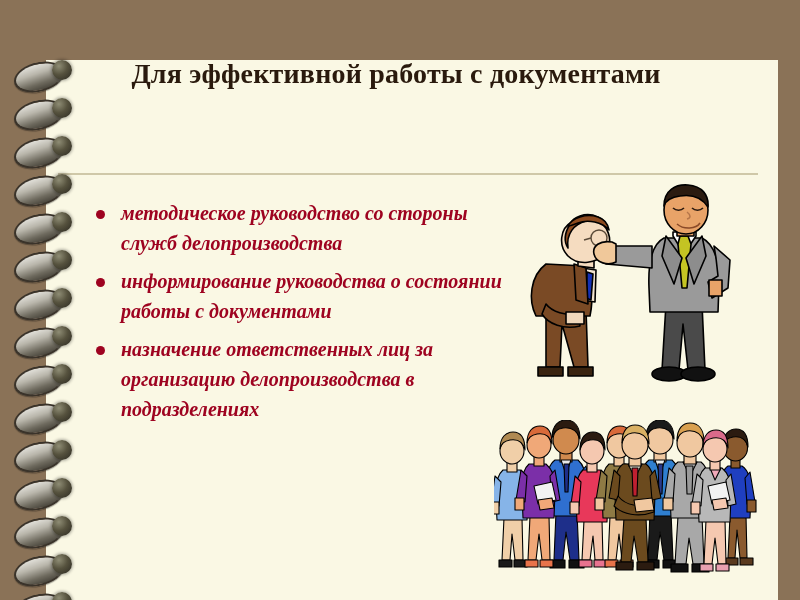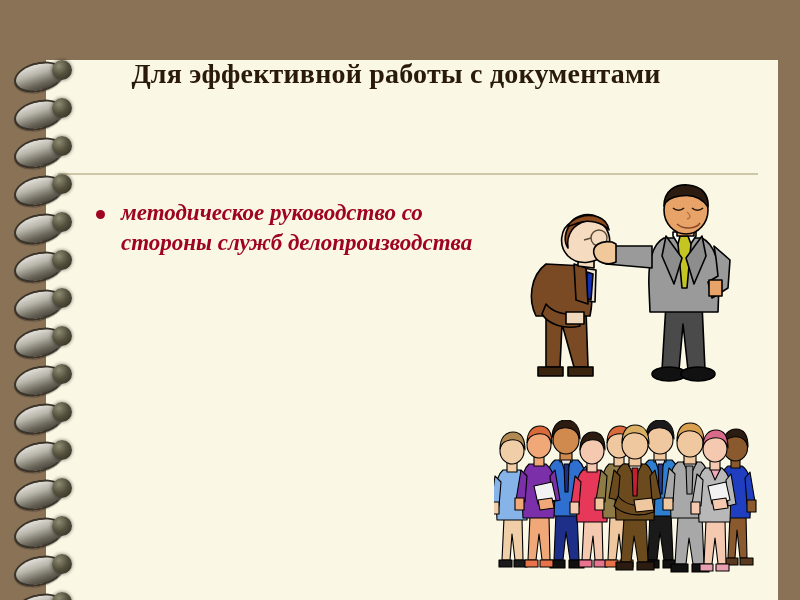--- a/index.html
+++ b/index.html
@@ -109,21 +109,21 @@
     width: 9px;
     height: 9px;
     border-radius: 50%;
     background: #9e0320;
     margin-top: 12px;
     margin-right: 16px;
   }
   .bullet-text {
     flex: 1 1 auto;
     font-family: "Liberation Serif", "DejaVu Serif", serif;
-    font-size: 23px;
+    font-size: 20px;
     font-weight: bold;
     font-style: italic;
     line-height: 30px;
     color: #9e0320;
   }
 
   
   #illo-two-men {
     position: absolute;
     left: 516px;
@@ -149,20 +149,28 @@
 
   <div id="title-block">
     <div class="title-line">Для эффективной работы с документами</div>
   </div>
   <div id="title-rule"></div>
 
   <div id="bullets">
     <div class="bullet-item">
       <span class="bullet-marker"></span>
       <span class="bullet-text">методическое руководство со стороны служб делопроизводства</span>
+    </div>
+    <div class="bullet-item">
+      <span class="bullet-marker"></span>
+      <span class="bullet-text">информирование руководства о состоянии работы с документами</span>
+    </div>
+    <div class="bullet-item">
+      <span class="bullet-marker"></span>
+      <span class="bullet-text">назначение ответственных лиц за организацию делопроизводства в подразделениях</span>
     </div>
   </div>
 
   <div id="illo-two-men">
     <svg class="illo-svg" viewBox="0 0 244 210" xmlns="http://www.w3.org/2000/svg">
       <g stroke="#000" stroke-width="1.6" stroke-linejoin="round">
 
         <path d="M30 126 L30 183 L44 183 L46 140 L58 183 L72 183 L70 126 Z" fill="#7a4a25"></path>
 
         <path d="M22 183 L47 183 L47 192 L22 192 Z" fill="#3a2410"></path>

